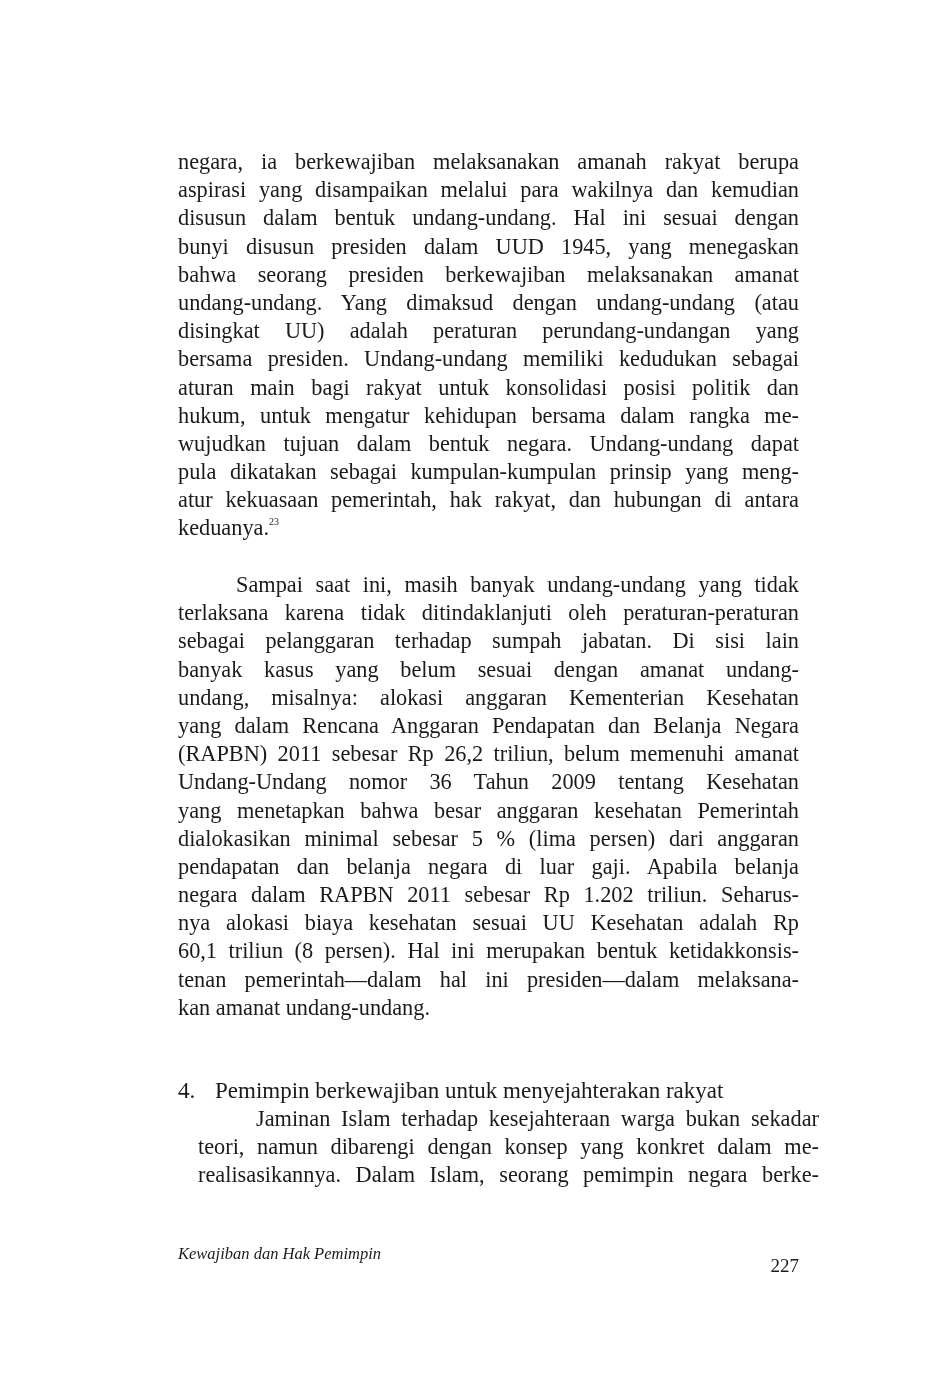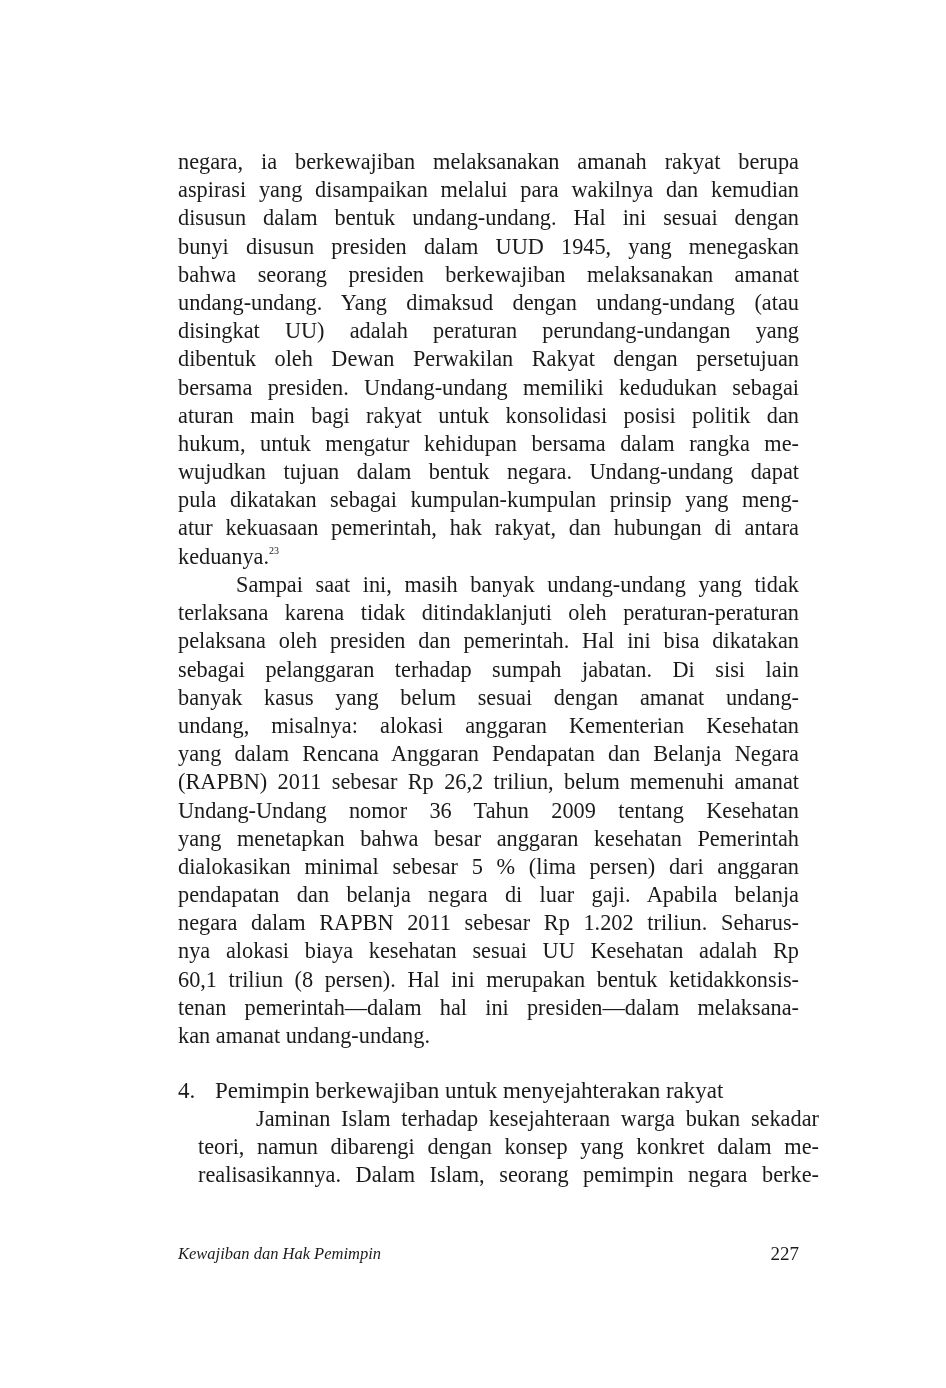--- a/index.html
+++ b/index.html
@@ -30,49 +30,47 @@
     .list-heading {
       position: absolute; left: 178px; top: 1077px;
       font-size: 23px; line-height: 28.2px; white-space: nowrap;
     }
     .list-num { display: inline-block; width: 37px; }
     .footer {
       position: absolute; left: 178px; top: 1244px; width: 621px;
       font-size: 16.5px; line-height: 20px;
     }
     .running-title { font-style: italic; float: left; }
-    .page-number { float: right; font-size: 19px; }
+    .page-number { float: right; font-size: 19px; margin-top: 12px; }
   </style>
 </head>
 <body>
 
 <div class="page">
 
   <div class="text-block" style="top:148px;">
     <span class="line">negara, ia berkewajiban melaksanakan amanah rakyat berupa</span>
     <span class="line">aspirasi yang disampaikan melalui para wakilnya dan kemudian</span>
     <span class="line">disusun dalam bentuk undang-undang. Hal ini sesuai dengan</span>
     <span class="line">bunyi disusun presiden dalam UUD 1945, yang menegaskan</span>
     <span class="line">bahwa seorang presiden berkewajiban melaksanakan amanat</span>
     <span class="line">undang-undang. Yang dimaksud dengan undang-undang (atau</span>
     <span class="line">disingkat UU) adalah peraturan perundang-undangan yang</span>
-    <span class="line">dibentuk oleh Dewan Perwakilan Rakyat dengan persetujuan</span>
     <span class="line">bersama presiden. Undang-undang memiliki kedudukan sebagai</span>
     <span class="line">aturan main bagi rakyat untuk konsolidasi posisi politik dan</span>
     <span class="line">hukum, untuk mengatur kehidupan bersama dalam rangka me-</span>
     <span class="line">wujudkan tujuan dalam bentuk negara. Undang-undang dapat</span>
     <span class="line">pula dikatakan sebagai kumpulan-kumpulan prinsip yang meng-</span>
     <span class="line">atur kekuasaan pemerintah, hak rakyat, dan hubungan di antara</span>
     <span class="line last"><span>keduanya.</span><sup class="fn">23</sup></span>
   </div>
 
   <div class="text-block" style="top:571px;">
     <span class="line indent">Sampai saat ini, masih banyak undang-undang yang tidak</span>
     <span class="line">terlaksana karena tidak ditindaklanjuti oleh peraturan-peraturan</span>
-    <span class="line">pelaksana oleh presiden dan pemerintah. Hal ini bisa dikatakan</span>
     <span class="line">sebagai pelanggaran terhadap sumpah jabatan. Di sisi lain</span>
     <span class="line">banyak kasus yang belum sesuai dengan amanat undang-</span>
     <span class="line">undang, misalnya: alokasi anggaran Kementerian Kesehatan</span>
     <span class="line">yang dalam Rencana Anggaran Pendapatan dan Belanja Negara</span>
     <span class="line">(RAPBN) 2011 sebesar Rp 26,2 triliun, belum memenuhi amanat</span>
     <span class="line">Undang-Undang nomor 36 Tahun 2009 tentang Kesehatan</span>
     <span class="line">yang menetapkan bahwa besar anggaran kesehatan Pemerintah</span>
     <span class="line">dialokasikan minimal sebesar 5 % (lima persen) dari anggaran</span>
     <span class="line">pendapatan dan belanja negara di luar gaji. Apabila belanja</span>
     <span class="line">negara dalam RAPBN 2011 sebesar Rp 1.202 triliun. Seharus-</span>

